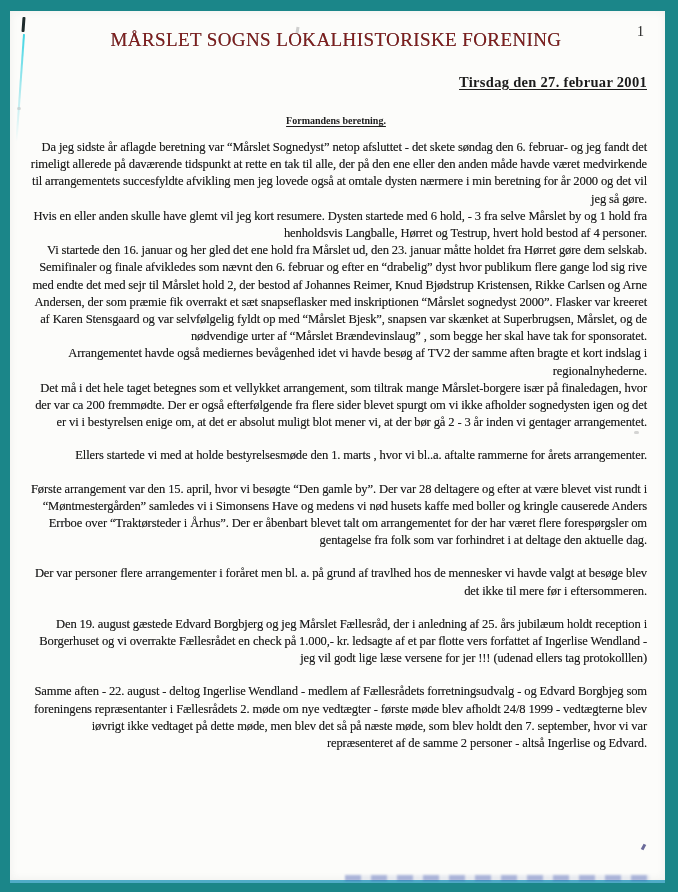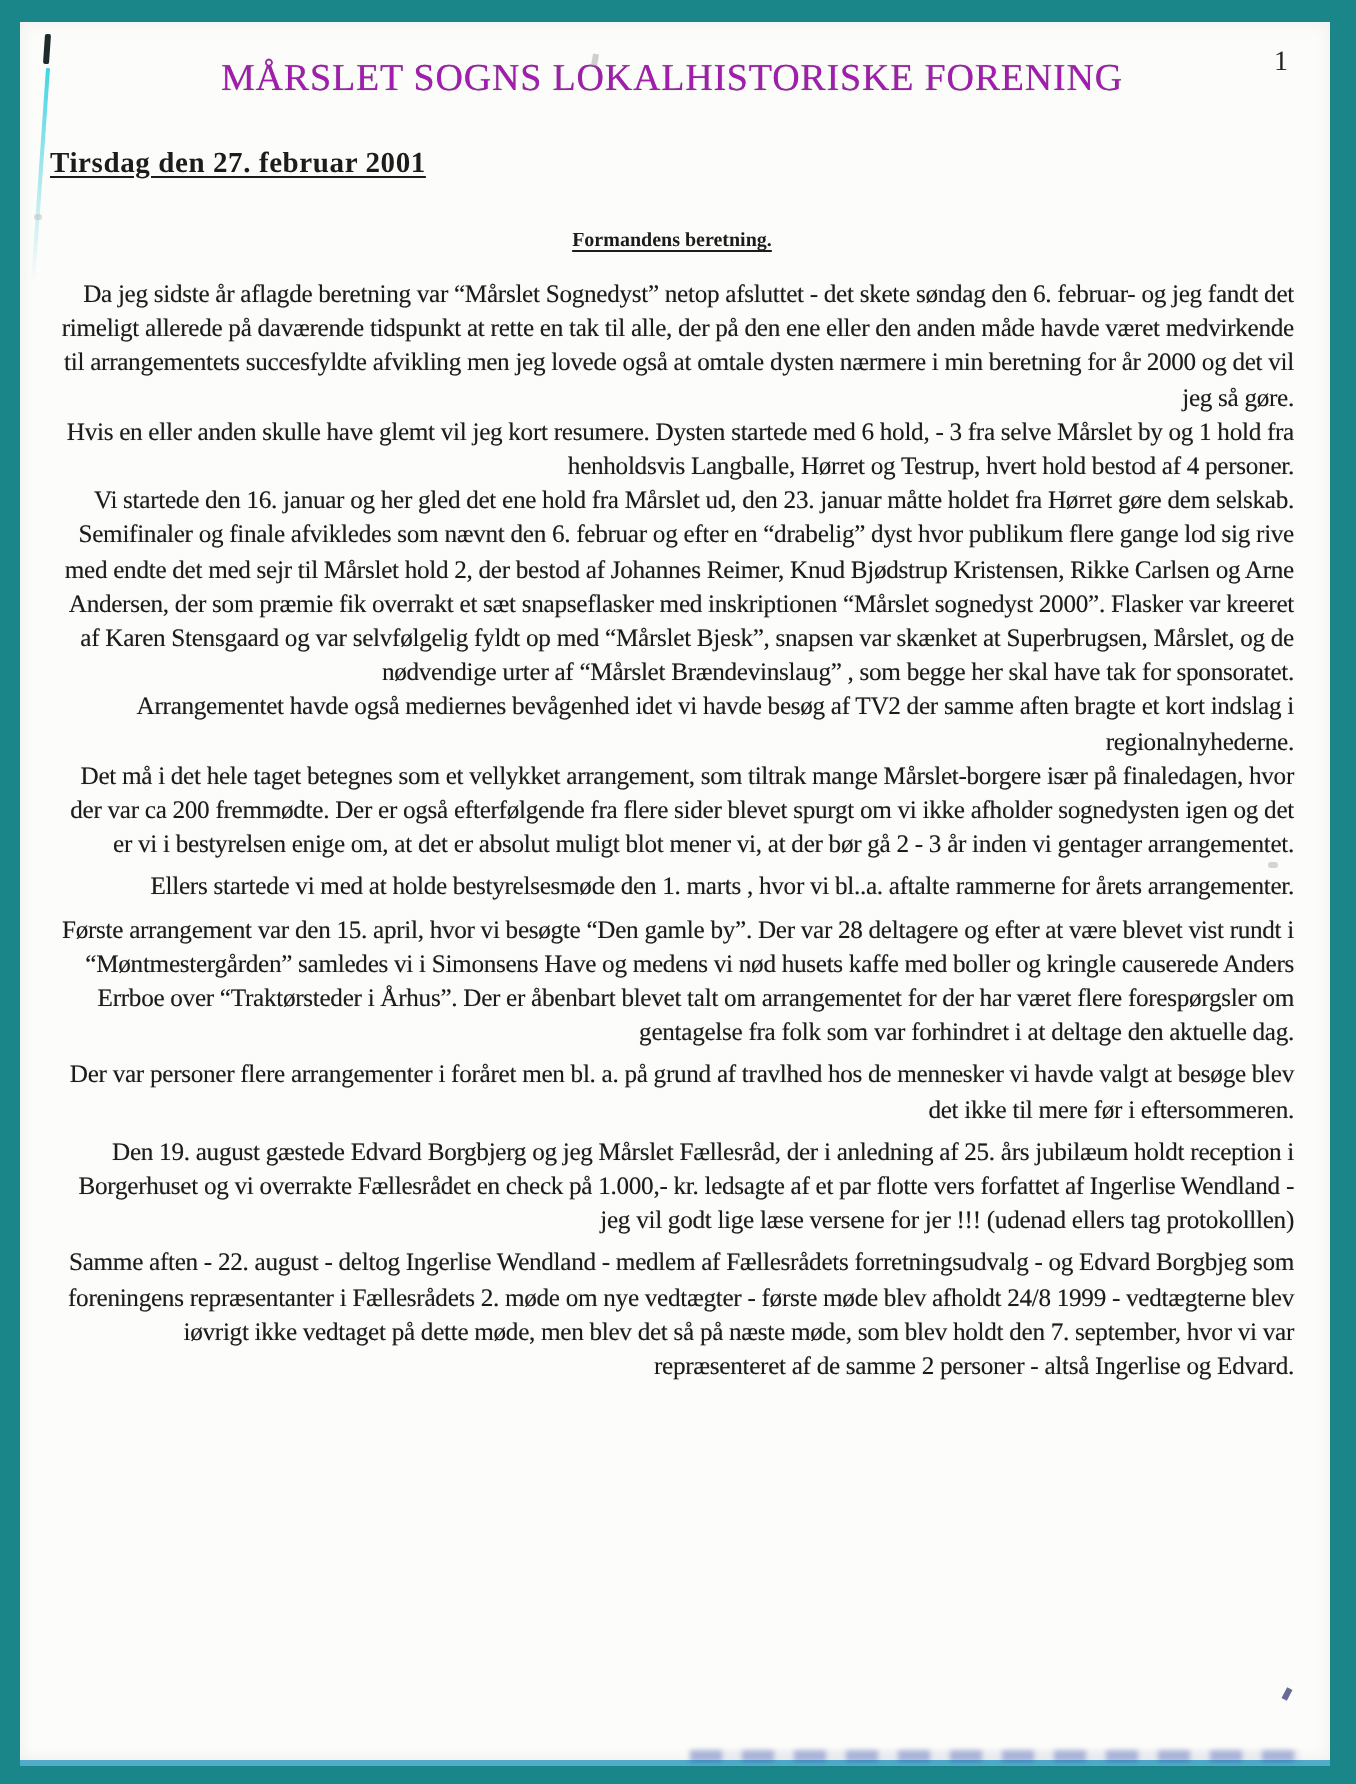--- a/index.html
+++ b/index.html
@@ -25,37 +25,37 @@
   .page-num {
     position:absolute; top:13px; right:21px;
     font-size:14px; color:#222;
   }
   .title {
     margin-top:17px;
     text-align:center;
     font-size:19px;
     line-height:24px;
     letter-spacing:0.4px;
-    color:#a21caf;
+    color:#7f1d1d;
     text-shadow:0 0 0.4px rgba(0,0,0,0.55);
     white-space:nowrap;
   }
   .subtitle {
     margin-top:2px;
     text-align:center;
     font-size:14.5px;
     line-height:19px;
     letter-spacing:0.7px;
     text-decoration:underline;
     text-underline-offset:2px;
     text-shadow:0 0 0.4px rgba(0,0,0,0.5);
   }
   .date-heading {
     margin-top:21px;
-    text-align:left;
+    text-align:right;
     font-size:14.5px;
     line-height:19px;
     font-weight:bold;
     letter-spacing:0.3px;
     text-decoration:underline;
     text-underline-offset:2px;
   }
   .section-heading {
     margin-top:20px;
     text-align:center;
@@ -66,21 +66,21 @@
     text-underline-offset:2px;
   }
   .body-text {
     margin-top:10px;
     font-size:12.6px;
     line-height:17.2px;
     letter-spacing:-0.15px;
     text-shadow:0 0 0.35px rgba(10,10,10,0.45);
   }
   .body-text p { margin:0;text-align:right; }
-  .body-text p.gap { margin-top:4px; }
+  .body-text p.gap { margin-top:16px; }
 
   
   .artifact { position:absolute; pointer-events:none; }
   .tick-topleft {
     left:12px; top:6px; width:3px; height:15px;
     background:#1e2b2b; border-radius:1px;
     transform:rotate(4deg);
   }
   .cyan-scratch {
     left:13px; top:23px; width:2px; height:108px;

